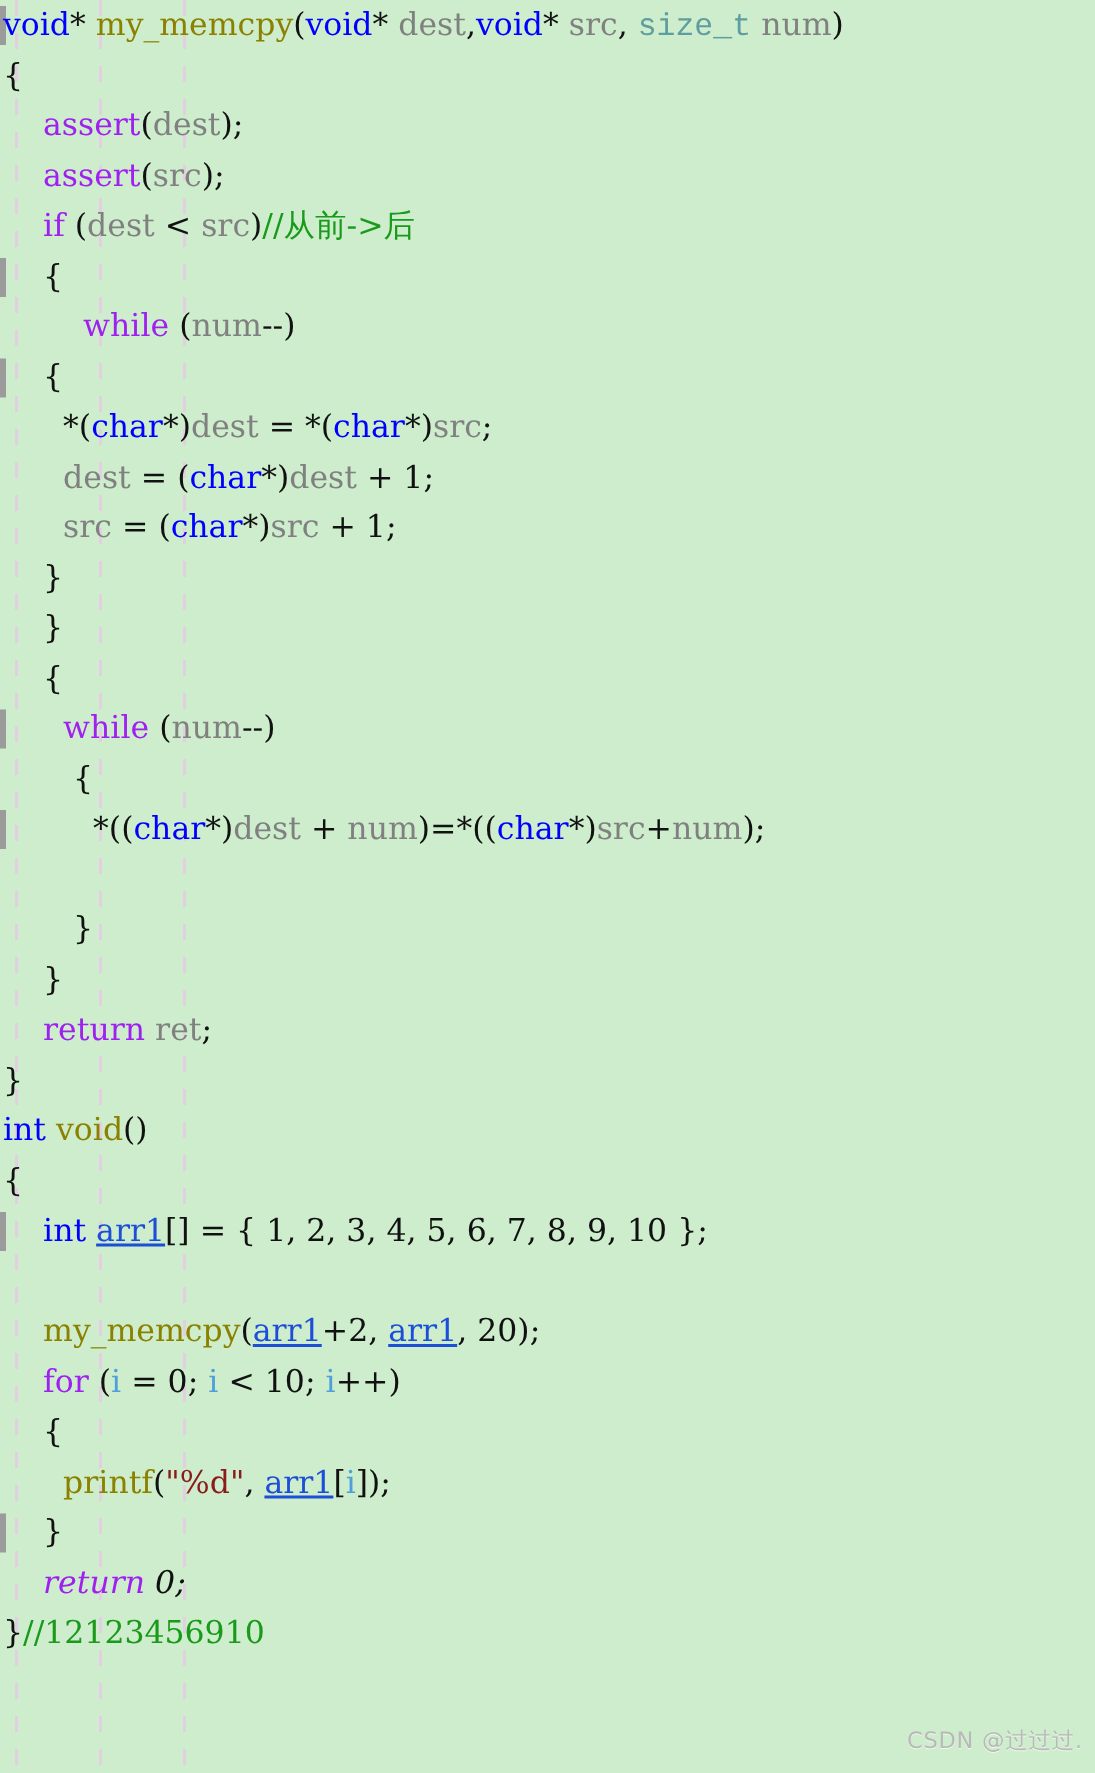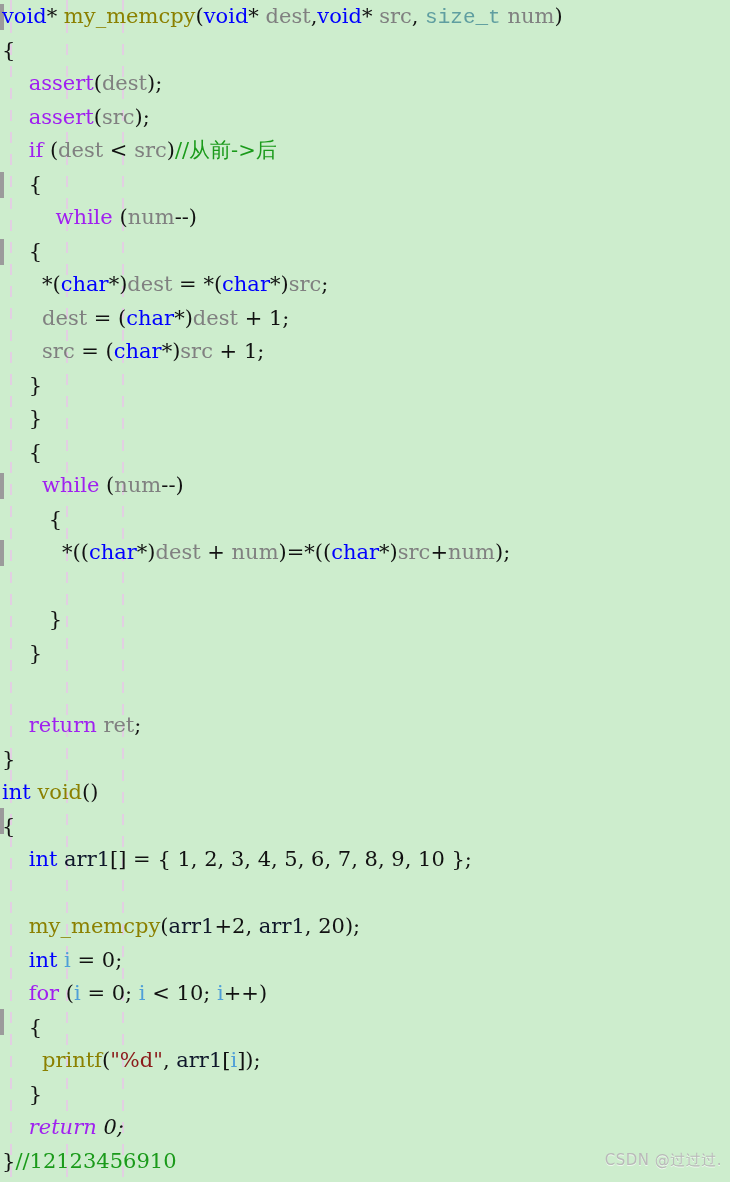--- a/index.html
+++ b/index.html
@@ -34,21 +34,21 @@
   .line .txt {
     display: inline-block;
     white-space: pre;
   }
   
   .kw      { color: #a020f0; }   
   .type    { color: #0000ff; }   
   .type2   { color: #5f9ea0; font-family: Liberation Mono, monospace; }   
   .fn      { color: #8b8000; }   
   .var     { color: #808080; }   
-  .var2    { color: #0f172a; }   
+  .var2    { color: #1d4ed8; text-decoration: underline; }   
   .var3    { color: #4f9fd8; }   
   .punct   { color: #111111; }   
   .num     { color: #111111; }
   .str     { color: #8b1a1a; }   
   .cmt     { color: #1a9a1a; }   
   .brace   { color: #111111; }
 
   
   .guide {
     position: absolute;
@@ -120,28 +120,27 @@
       <div class="line" style="height: 33.5px; line-height: 33.5px;"><span class="txt punct">      </span><span class="txt var">src</span><span class="txt punct"> = (</span><span class="txt type">char</span><span class="txt punct">*)</span><span class="txt var">src</span><span class="txt punct"> + </span><span class="txt num">1</span><span class="txt punct">;</span></div>
       <div class="line" style="height: 33.5px; line-height: 33.5px;"><span class="txt punct">    </span><span class="txt brace">}</span></div>
       <div class="line" style="height: 33.5px; line-height: 33.5px;"><span class="txt punct">    </span><span class="txt brace">}</span></div>
       <div class="line" style="height: 33.5px; line-height: 33.5px;"><span class="txt punct">    </span><span class="txt brace">{</span></div>
       <div class="line" style="height: 33.5px; line-height: 33.5px;"><span class="txt punct">      </span><span class="txt kw">while</span><span class="txt punct"> (</span><span class="txt var">num</span><span class="txt punct">--)</span></div>
       <div class="line" style="height: 33.5px; line-height: 33.5px;"><span class="txt punct">       </span><span class="txt brace">{</span></div>
       <div class="line" style="height: 33.5px; line-height: 33.5px;"><span class="txt punct">         </span><span class="txt punct">*((</span><span class="txt type">char</span><span class="txt punct">*)</span><span class="txt var">dest</span><span class="txt punct"> + </span><span class="txt var">num</span><span class="txt punct">)=*((</span><span class="txt type">char</span><span class="txt punct">*)</span><span class="txt var">src</span><span class="txt punct">+</span><span class="txt var">num</span><span class="txt punct">);</span></div>
       <div class="line" style="height: 33.5px; line-height: 33.5px;"></div>
       <div class="line" style="height: 33.5px; line-height: 33.5px;"><span class="txt punct">       </span><span class="txt brace">}</span></div>
       <div class="line" style="height: 33.5px; line-height: 33.5px;"><span class="txt punct">    </span><span class="txt brace">}</span></div>
-      <div class="line" style="height: 33.5px; line-height: 33.5px; margin-top: 39px;"><span class="txt punct">    </span><span class="txt kw">return</span><span class="txt punct"> </span><span class="txt var">ret</span><span class="txt punct">;</span></div>
+      <div class="line" style="height: 33.5px; line-height: 33.5px;"><span class="txt punct">    </span><span class="txt kw">return</span><span class="txt punct"> </span><span class="txt var">ret</span><span class="txt punct">;</span></div>
       <div class="line" style="height: 33.5px; line-height: 33.5px;"><span class="txt brace">}</span></div>
       <div class="line" style="height: 33.5px; line-height: 33.5px;"><span class="txt type">int</span><span class="txt punct"> </span><span class="txt fn">void</span><span class="txt punct">()</span></div>
       <div class="line" style="height: 33.5px; line-height: 33.5px;"><span class="txt brace">{</span></div>
       <div class="line" style="height: 33.5px; line-height: 33.5px;"><span class="txt punct">    </span><span class="txt type">int</span><span class="txt punct"> </span><span class="txt var2">arr1</span><span class="txt punct">[] = { </span><span class="txt num">1</span><span class="txt punct">, </span><span class="txt num">2</span><span class="txt punct">, </span><span class="txt num">3</span><span class="txt punct">, </span><span class="txt num">4</span><span class="txt punct">, </span><span class="txt num">5</span><span class="txt punct">, </span><span class="txt num">6</span><span class="txt punct">, </span><span class="txt num">7</span><span class="txt punct">, </span><span class="txt num">8</span><span class="txt punct">, </span><span class="txt num">9</span><span class="txt punct">, </span><span class="txt num">10</span><span class="txt punct"> };</span></div>
       <div class="line" style="height: 33.5px; line-height: 33.5px;"></div>
       <div class="line" style="height: 33.5px; line-height: 33.5px;"><span class="txt punct">    </span><span class="txt fn">my_memcpy</span><span class="txt punct">(</span><span class="txt var2">arr1</span><span class="txt punct">+</span><span class="txt num">2</span><span class="txt punct">, </span><span class="txt var2">arr1</span><span class="txt punct">, </span><span class="txt num">20</span><span class="txt punct">);</span></div>
-      <div class="line" style="height: 33.5px; line-height: 33.5px;"><span class="txt punct">    </span><span class="txt type">int</span><span class="txt punct"> </span><span class="txt var3">i</span><span class="txt punct"> = </span><span class="txt num">0</span><span class="txt punct">;</span></div>
       <div class="line" style="height: 33.5px; line-height: 33.5px;"><span class="txt punct">    </span><span class="txt kw">for</span><span class="txt punct"> (</span><span class="txt var3">i</span><span class="txt punct"> = </span><span class="txt num">0</span><span class="txt punct">; </span><span class="txt var3">i</span><span class="txt punct"> &lt; </span><span class="txt num">10</span><span class="txt punct">; </span><span class="txt var3">i</span><span class="txt punct">++)</span></div>
       <div class="line" style="height: 33.5px; line-height: 33.5px;"><span class="txt punct">    </span><span class="txt brace">{</span></div>
       <div class="line" style="height: 33.5px; line-height: 33.5px;"><span class="txt punct">      </span><span class="txt fn">printf</span><span class="txt punct">(</span><span class="txt str">"%d"</span><span class="txt punct">, </span><span class="txt var2">arr1</span><span class="txt punct">[</span><span class="txt var3">i</span><span class="txt punct">]);</span></div>
       <div class="line" style="height: 33.5px; line-height: 33.5px;"><span class="txt punct">    </span><span class="txt brace">}</span></div>
       <div class="line" style="height: 33.5px; line-height: 33.5px; font-style: italic;"><span class="txt punct">    </span><span class="txt kw">return</span><span class="txt punct"> </span><span class="txt num">0</span><span class="txt punct">;</span></div>
       <div class="line" style="height: 33.5px; line-height: 33.5px;"><span class="txt brace">}</span><span class="txt cmt">//12123456910</span></div>
     </div>
 
   <div class="watermark">CSDN @过过过.</div>
 

